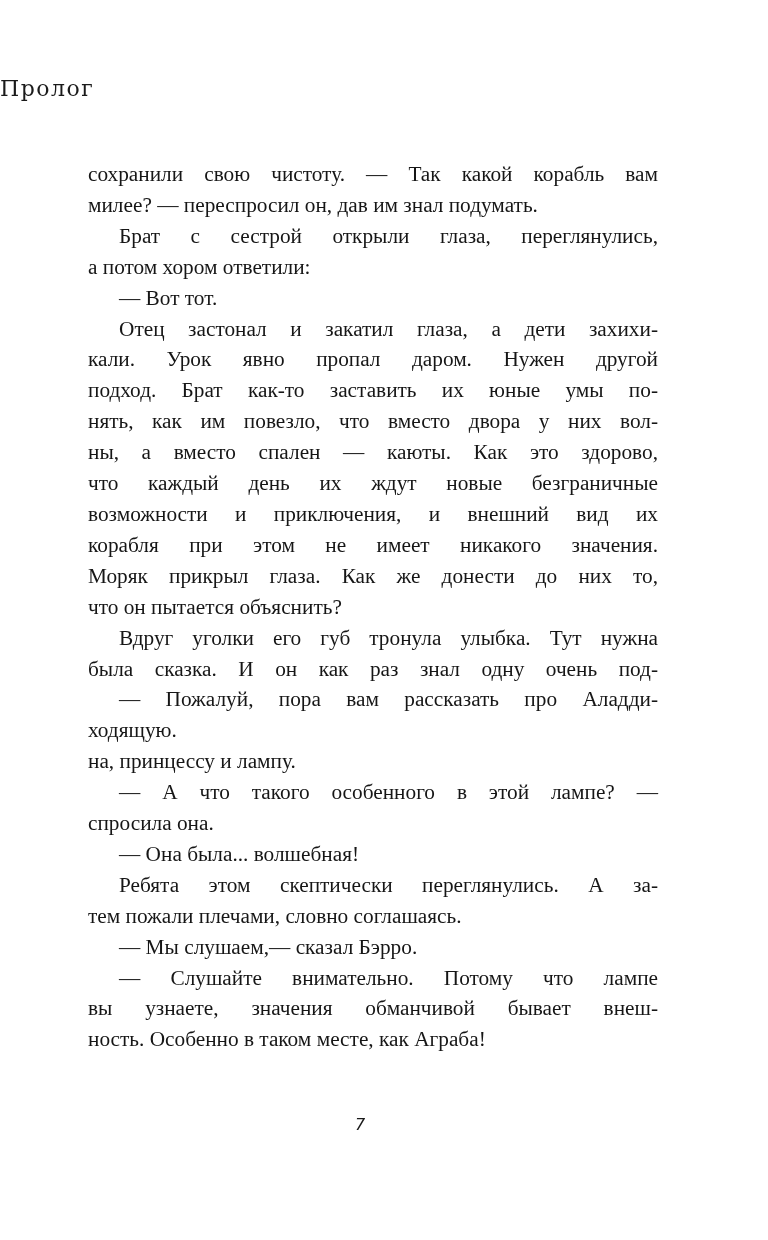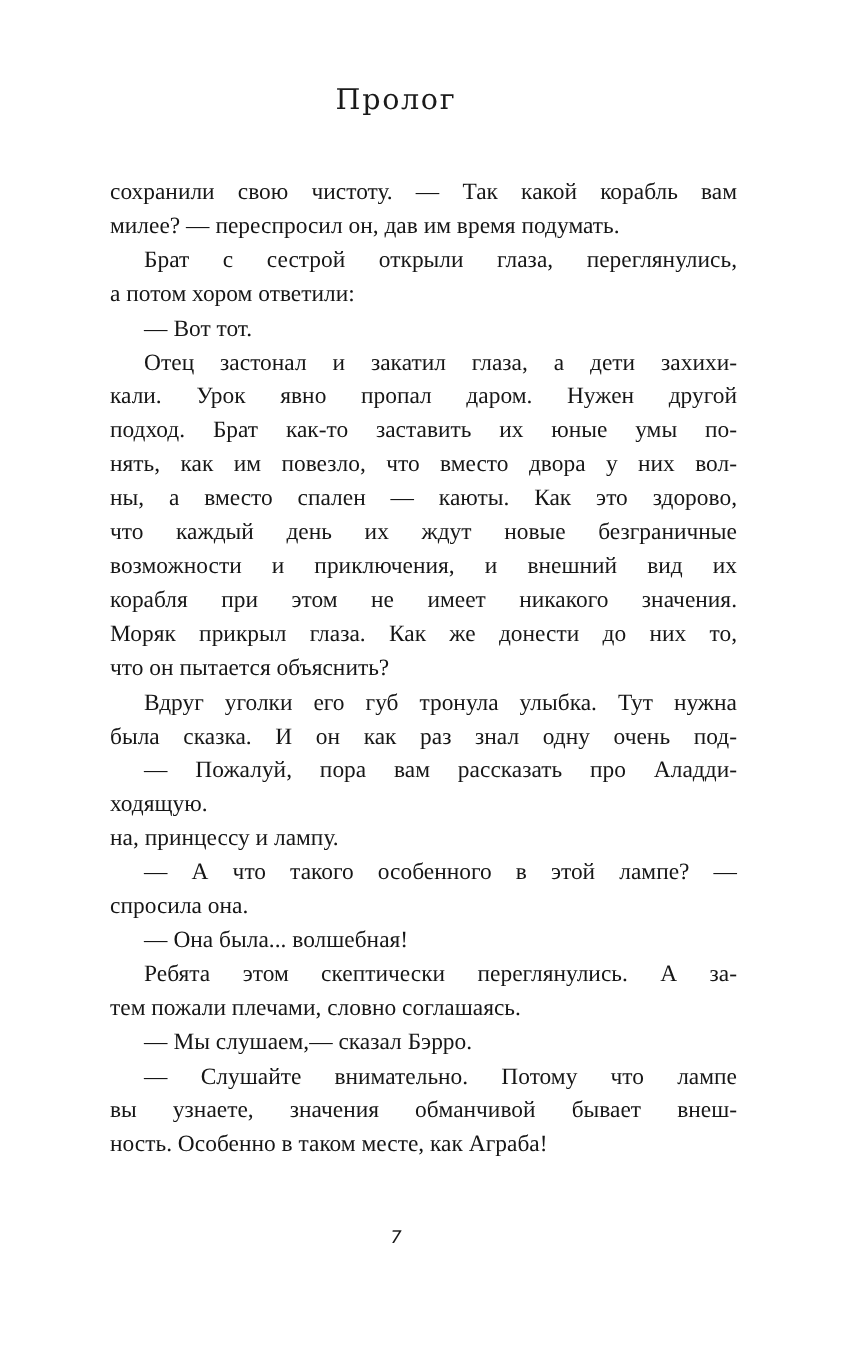--- a/index.html
+++ b/index.html
@@ -14,30 +14,29 @@
     background: #ffffff;
     color: #161616;
     font-family: "Liberation Serif", serif;
     overflow: hidden;
   }
   .chapter-header {
     position: absolute;
     top: 76px;
     left: 0;
     width: 720px;
-    text-align: center;
     font-family: "DejaVu Serif", serif;
-    font-size: 26px;
+    font-size: 22px;
     letter-spacing: 1.5px;
     color: #1a1a1a;
   }
   .body-text {
     position: absolute;
     top: 159px;
-    left: 100px;
+    left: 88px;
     width: 570px;
     font-size: 21.3px;
     line-height: 30.9px;
     color: #161616;
   }
   .line {
     text-align: justify;
     text-align-last: justify;
     white-space: normal;
   }
@@ -60,21 +59,21 @@
   }
 </style>
 </head>
 <body>
 
 <div class="book-page">
   <div class="chapter-header">Пролог</div>
 
   <div class="body-text" id="body-text">
       <div class="line">сохранили свою чистоту. — Так какой корабль вам</div>
-      <div class="line para-end">милее? — переспросил он, дав им время подумать.</div>
+      <div class="line para-end">милее? — переспросил он, дав им знал подумать.</div>
       <div class="line indent">Брат с сестрой открыли глаза, переглянулись,</div>
       <div class="line para-end">а потом хором ответили:</div>
       <div class="line indent para-end">— Вот тот.</div>
       <div class="line indent">Отец застонал и закатил глаза, а дети захихи-</div>
       <div class="line">кали. Урок явно пропал даром. Нужен другой</div>
       <div class="line">подход. Брат как-то заставить их юные умы по-</div>
       <div class="line">нять, как им повезло, что вместо двора у них вол-</div>
       <div class="line">ны, а вместо спален — каюты. Как это здорово,</div>
       <div class="line">что каждый день их ждут новые безграничные</div>
       <div class="line">возможности и приключения, и внешний вид их</div>

